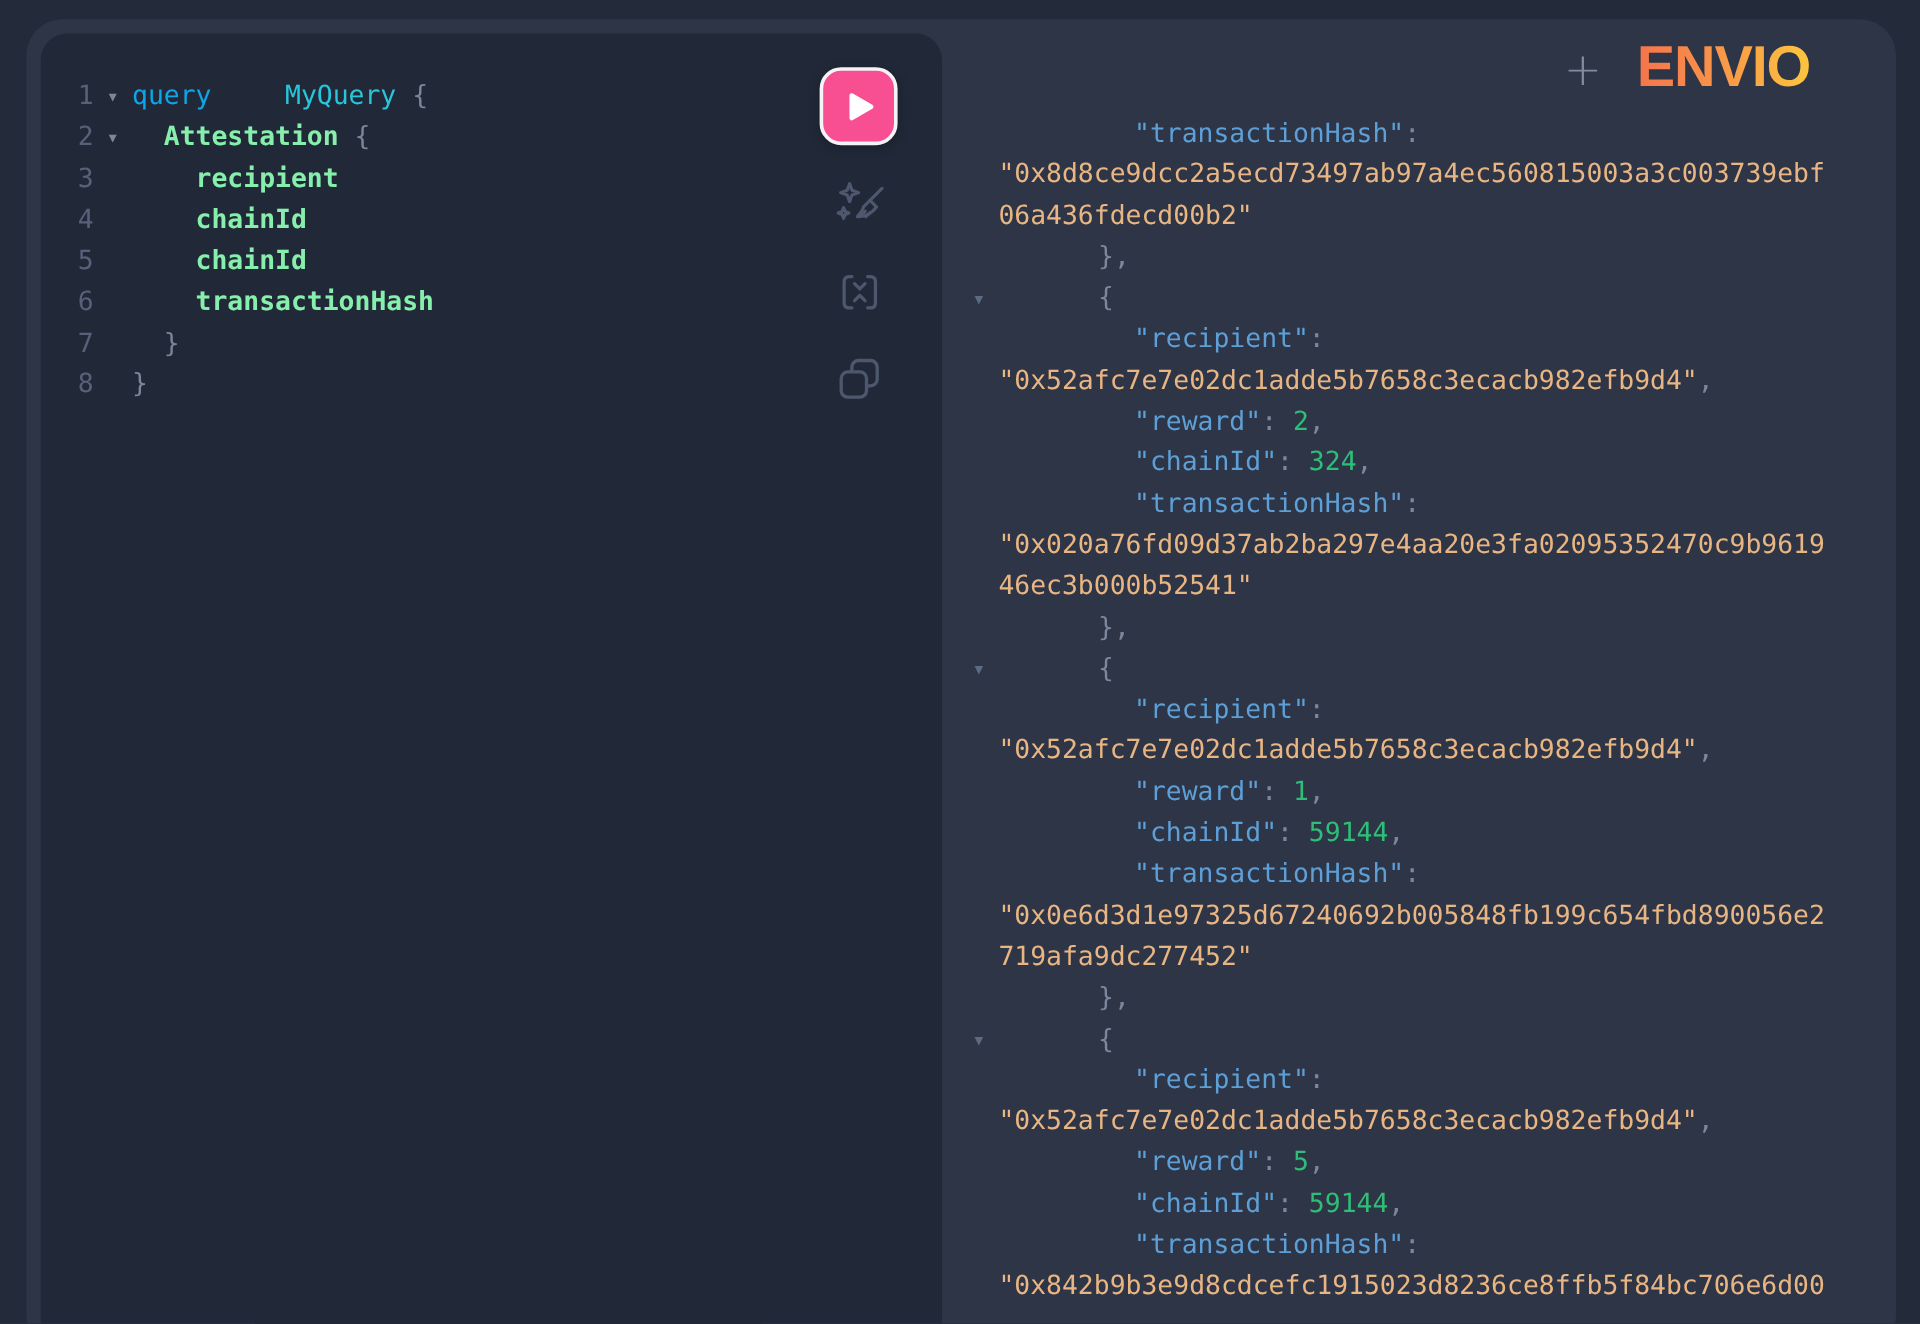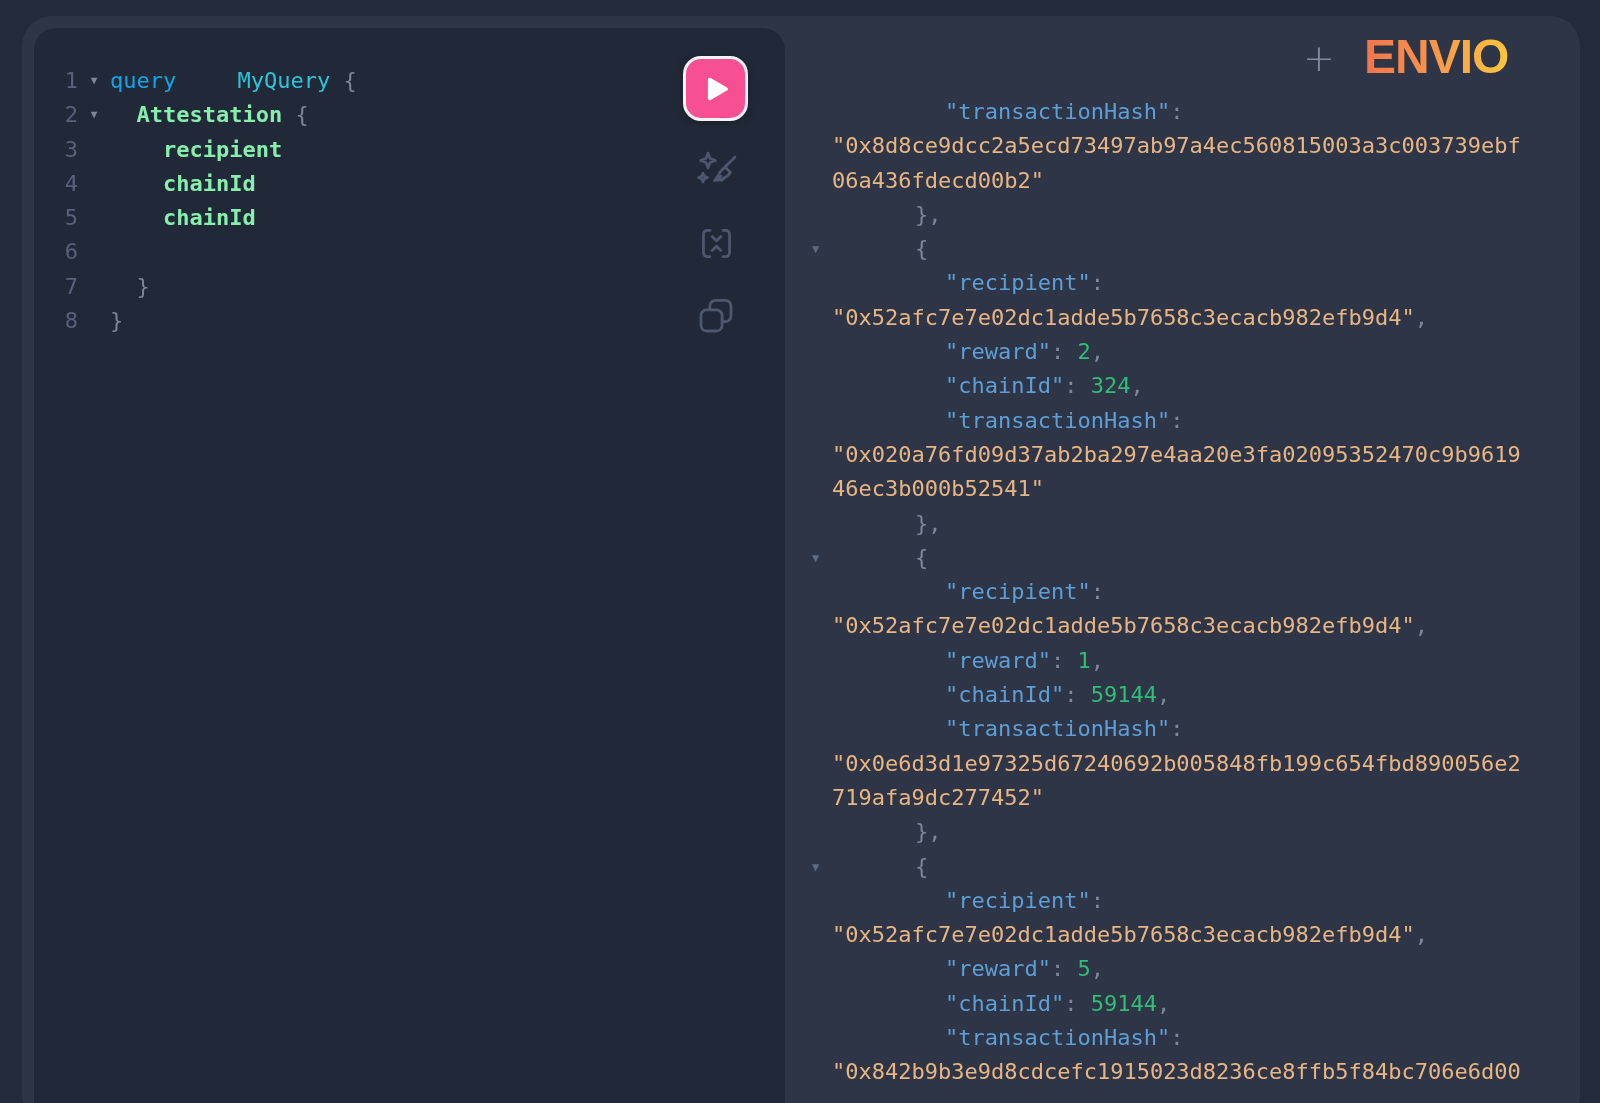--- a/index.html
+++ b/index.html
@@ -71,21 +71,21 @@
 
 <div class="abs panel"></div>
 <div class="abs editor-box"></div>
 
 <div class="abs editor-lines">
     <div class="ed-line"><span class="ln">1</span><span class="fold">▼</span><span class="code"><span class="tok-kw">query</span><span class="tok-pl"> </span><span class="tok-op">MyQuery</span><span class="tok-br"> {</span></span></div>
     <div class="ed-line"><span class="ln">2</span><span class="fold">▼</span><span class="code"><span class="tok-fld">  Attestation</span><span class="tok-br"> {</span></span></div>
     <div class="ed-line"><span class="ln">3</span><span class="fold"></span><span class="code"><span class="tok-fld">    recipient</span></span></div>
     <div class="ed-line"><span class="ln">4</span><span class="fold"></span><span class="code"><span class="tok-fld">    chainId</span></span></div>
     <div class="ed-line"><span class="ln">5</span><span class="fold"></span><span class="code"><span class="tok-fld">    chainId</span></span></div>
-    <div class="ed-line"><span class="ln">6</span><span class="fold"></span></div>
+    <div class="ed-line"><span class="ln">6</span><span class="fold"></span><span class="code"><span class="tok-fld">    transactionHash</span></span></div>
     <div class="ed-line"><span class="ln">7</span><span class="fold"></span><span class="code"><span class="tok-br">  }</span></span></div>
     <div class="ed-line"><span class="ln">8</span><span class="fold"></span><span class="code"><span class="tok-br">}</span></span></div>
   </div>
 
 <button class="abs run-btn">
   <svg width="30" height="30" viewBox="0 0 24 24">
     <polygon points="7,4.5 20,12 7,19.5" fill="#ffffff" stroke="#ffffff" stroke-width="3" stroke-linejoin="round"></polygon>
   </svg>
 </button>
 

